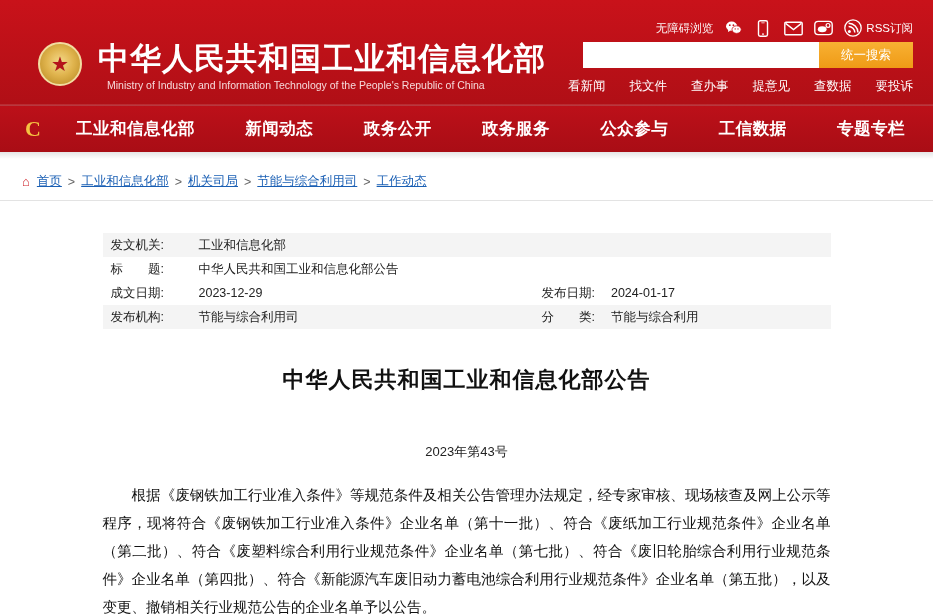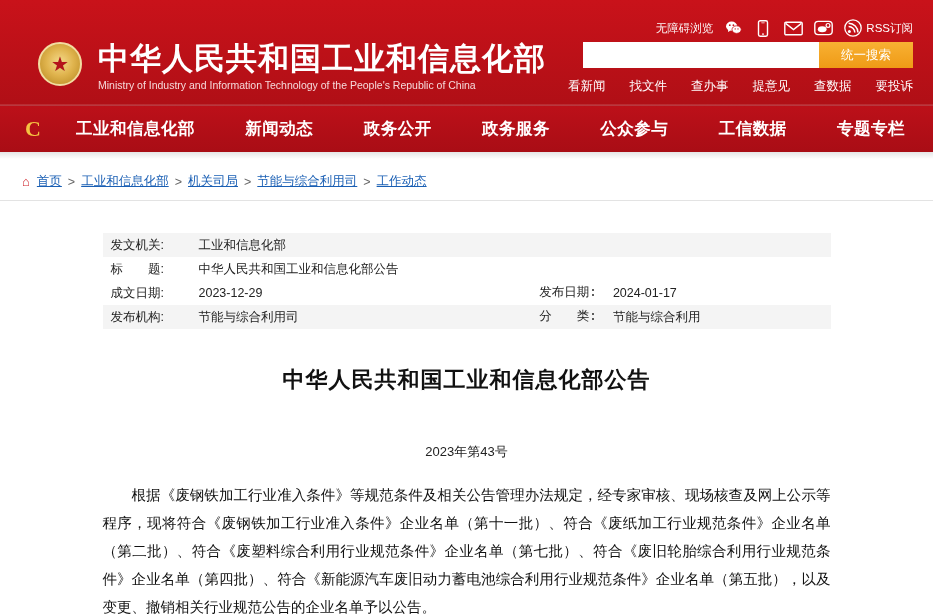--- a/index.html
+++ b/index.html
@@ -61,20 +61,21 @@
     letter-spacing: 1px;
     line-height: 34px;
     white-space: nowrap;
   }
   .site-title .en {
     font-size: 10.5px;
     line-height: 16px;
     color: #f6d9da;
     white-space: nowrap;
     margin-top: 1px;
+    margin-left: 9px;
   }
 
   
   .util-row {
     position: absolute;
     right: 0; top: 18px;
     display: flex;
     align-items: center;
     gap: 10px;
     color: #ffffff;
@@ -205,21 +206,21 @@
     color: #222;
   }
   .meta tr { height: 24px; }
   .meta tr.alt { background: #f4f4f4; }
   .meta td {
     padding: 3px 8px;
     vertical-align: middle;
     line-height: 18px;
   }
   .meta td.lab { width: 88px; color: #222; white-space: nowrap; }
-  .meta td.lab2 { width: 80px; white-space: nowrap; padding-left: 96px; font-family: Liberation Mono, monospace; }
+  .meta td.lab2 { width: 80px; white-space: nowrap; padding-left: 96px; }
 
   
   .doc-title {
     width: 728px;
     margin: 36px auto 0;
     text-align: center;
     font-size: 22px;
     font-weight: bold;
     color: #111;
     letter-spacing: 1px;

